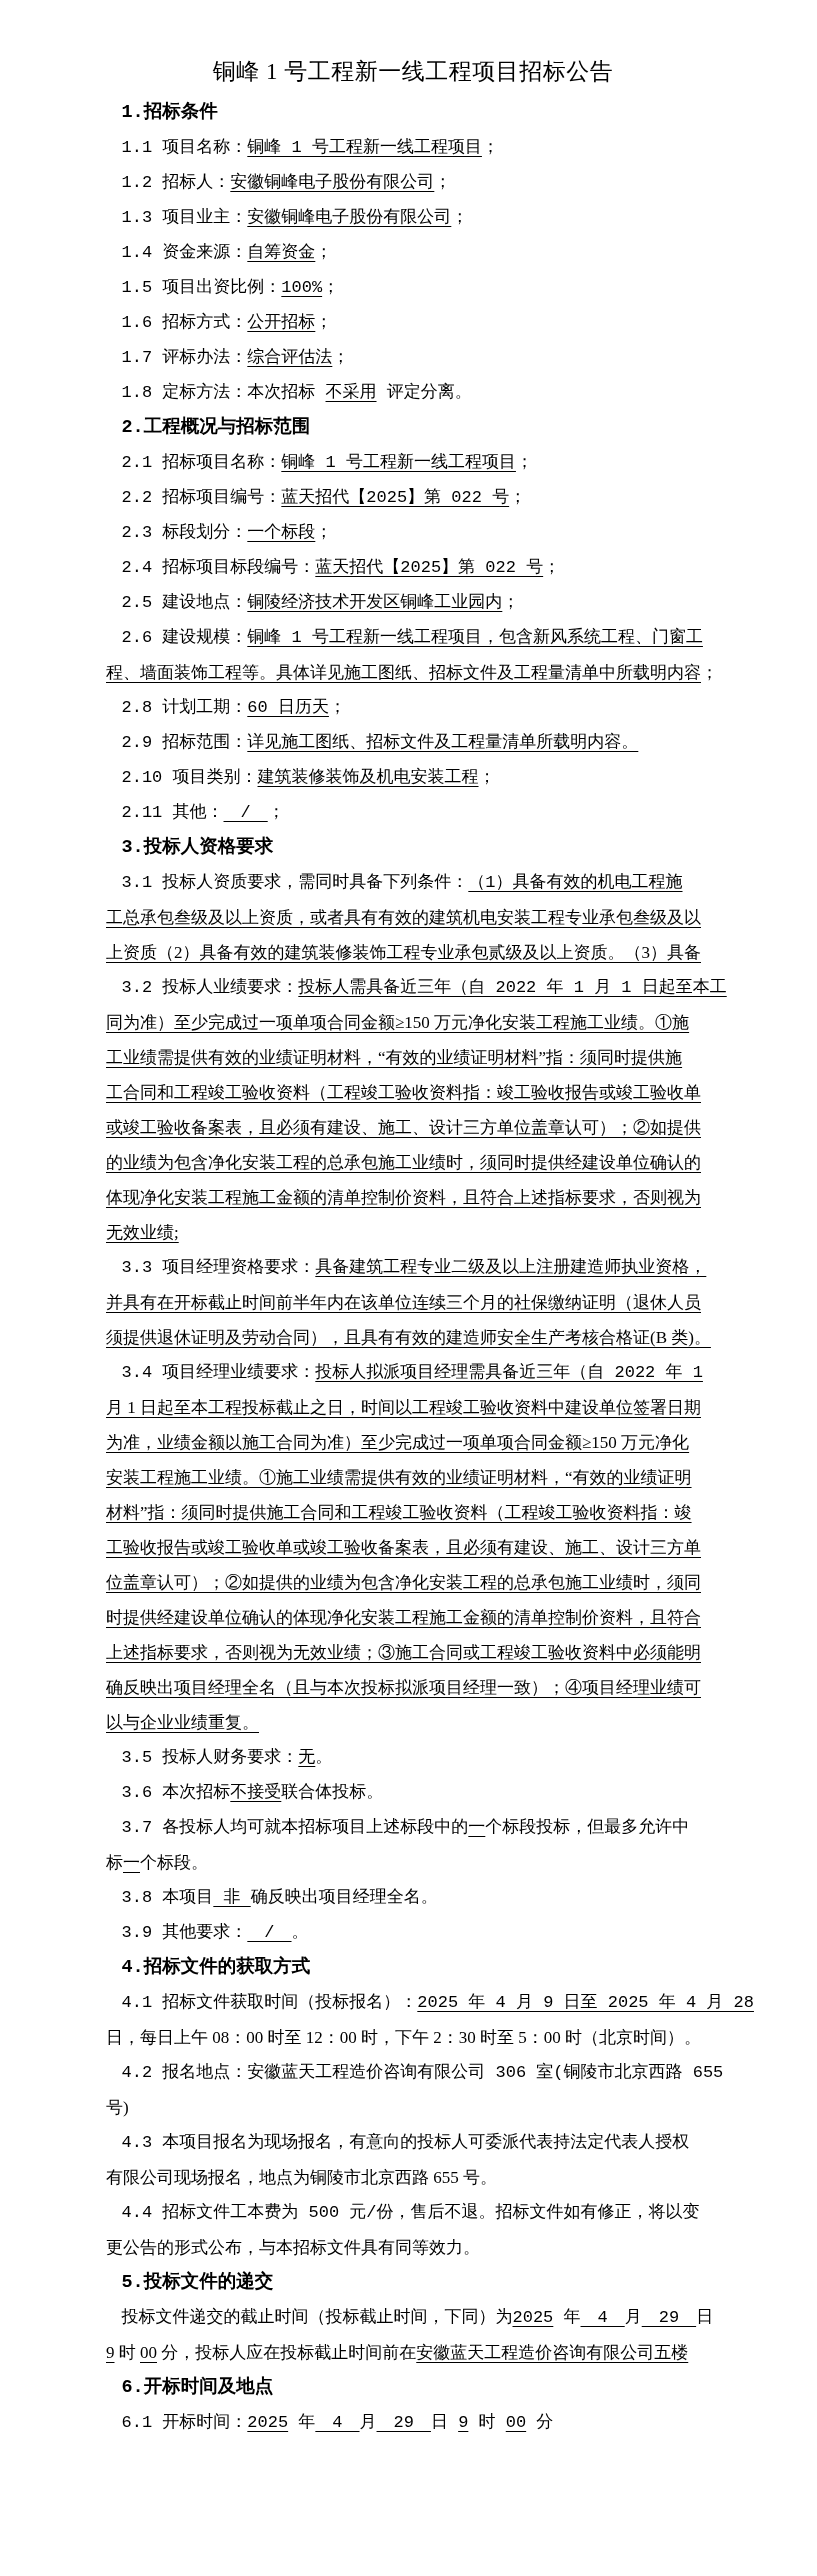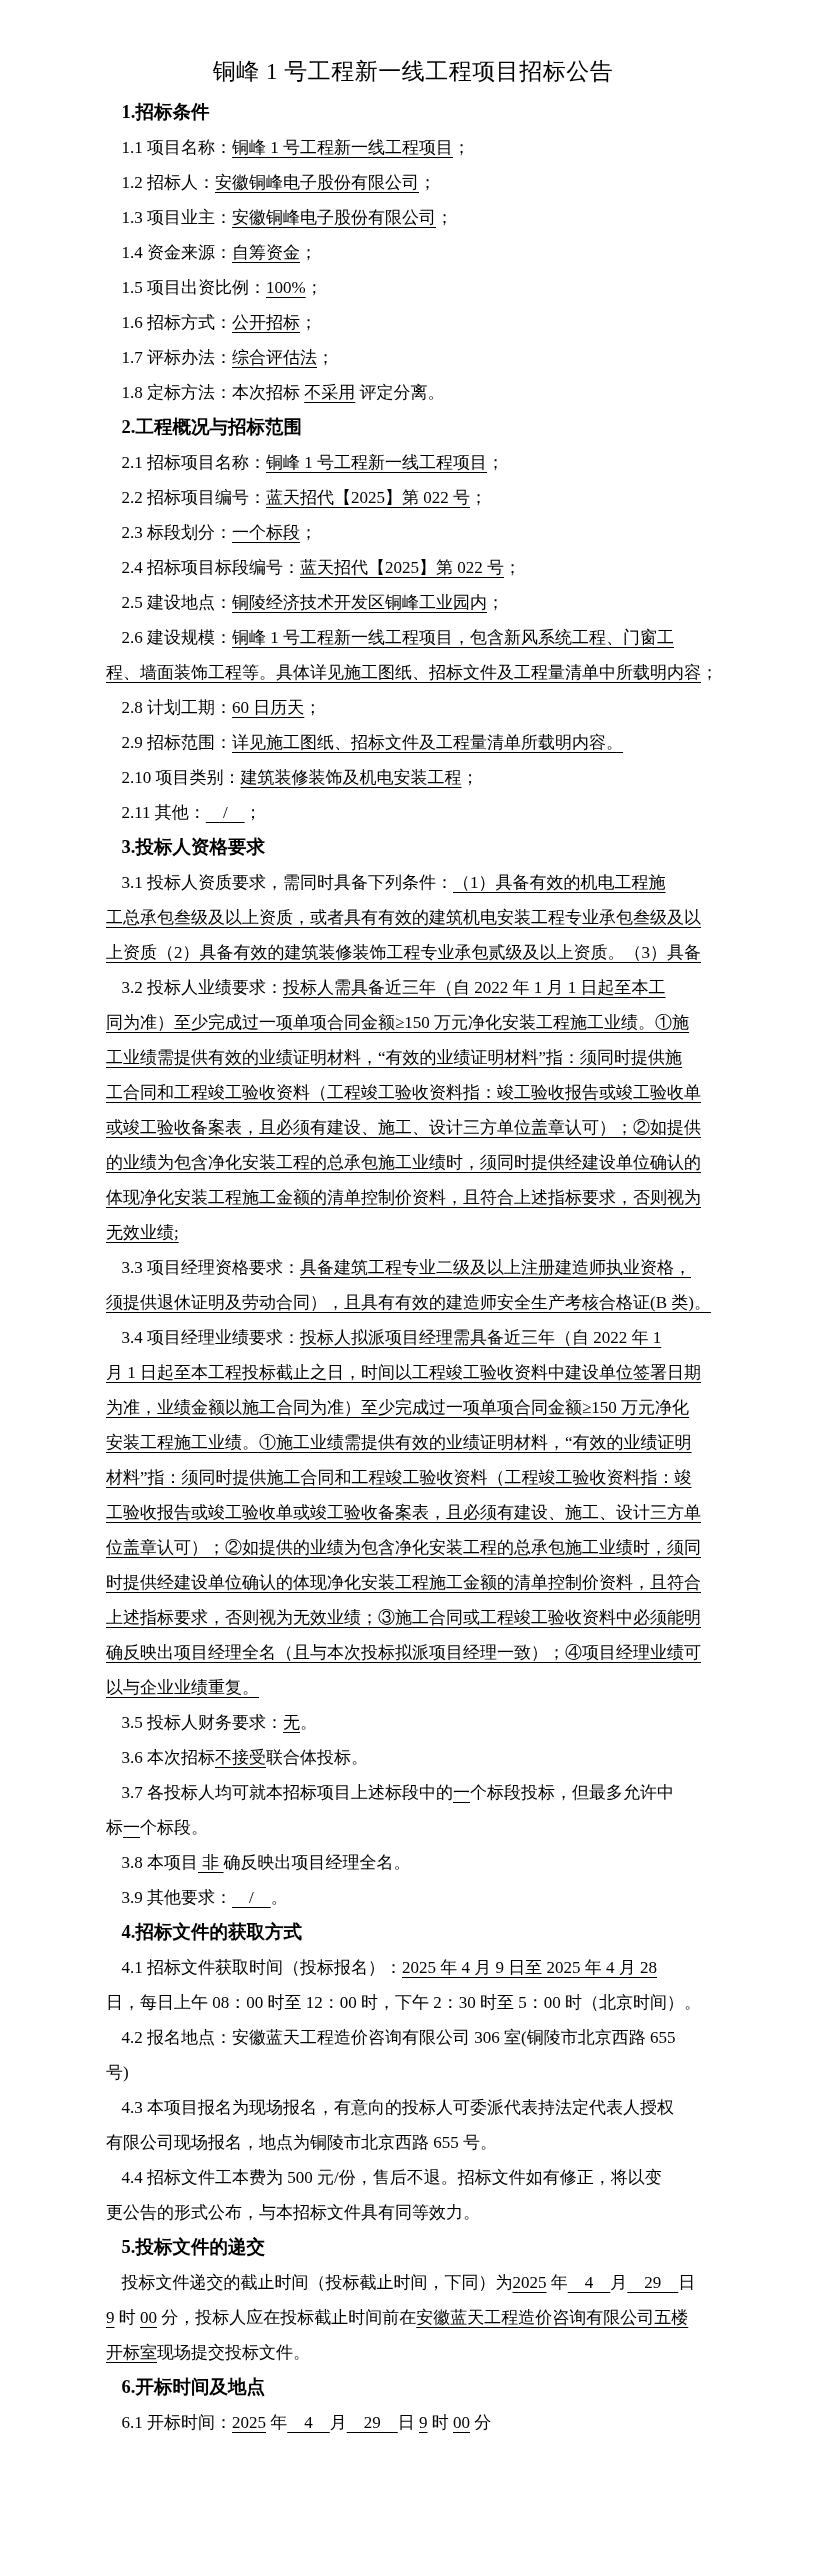--- a/index.html
+++ b/index.html
@@ -28,21 +28,21 @@
       line-height: 46px;
       letter-spacing: 0.5px;
       white-space: nowrap;
     }
     .line {
       font-size: 17px;
       line-height: 35px;
       white-space: nowrap;
       letter-spacing: 0px;
     }
-    .ind { padding-left: 15.5px; }
+    .ind { padding-left: 15.5px; font-family: Liberation Mono, monospace; }
     .h {
       font-weight: bold;
       font-size: 18.5px;
     }
     .u {
       text-decoration: underline;
       text-underline-offset: 3.6px;
       text-decoration-thickness: 1px;
     }
   </style>
@@ -79,20 +79,21 @@
       <div class="line"><span class="u">上资质（2）具备有效的建筑装修装饰工程专业承包贰级及以上资质。（3）具备</span></div>
       <div class="line ind"><span>3.2 投标人业绩要求：</span><span class="u">投标人需具备近三年（自 2022 年 1 月 1 日起至本工</span></div>
       <div class="line"><span class="u">同为准）至少完成过一项单项合同金额≥150 万元净化安装工程施工业绩。①施</span></div>
       <div class="line"><span class="u">工业绩需提供有效的业绩证明材料，“有效的业绩证明材料”指：须同时提供施</span></div>
       <div class="line"><span class="u">工合同和工程竣工验收资料（工程竣工验收资料指：竣工验收报告或竣工验收单</span></div>
       <div class="line"><span class="u">或竣工验收备案表，且必须有建设、施工、设计三方单位盖章认可）；②如提供</span></div>
       <div class="line"><span class="u">的业绩为包含净化安装工程的总承包施工业绩时，须同时提供经建设单位确认的</span></div>
       <div class="line"><span class="u">体现净化安装工程施工金额的清单控制价资料，且符合上述指标要求，否则视为</span></div>
       <div class="line"><span class="u">无效业绩;</span></div>
       <div class="line ind"><span>3.3 项目经理资格要求：</span><span class="u">具备建筑工程专业二级及以上注册建造师执业资格，</span></div>
+      <div class="line"><span class="u">并具有在开标截止时间前半年内在该单位连续三个月的社保缴纳证明（退休人员</span></div>
       <div class="line"><span class="u">须提供退休证明及劳动合同），且具有有效的建造师安全生产考核合格证(B 类)。</span></div>
       <div class="line ind"><span>3.4 项目经理业绩要求：</span><span class="u">投标人拟派项目经理需具备近三年（自 2022 年 1</span></div>
       <div class="line"><span class="u">月 1 日起至本工程投标截止之日，时间以工程竣工验收资料中建设单位签署日期</span></div>
       <div class="line"><span class="u">为准，业绩金额以施工合同为准）至少完成过一项单项合同金额≥150 万元净化</span></div>
       <div class="line"><span class="u">安装工程施工业绩。①施工业绩需提供有效的业绩证明材料，“有效的业绩证明</span></div>
       <div class="line"><span class="u">材料”指：须同时提供施工合同和工程竣工验收资料（工程竣工验收资料指：竣</span></div>
       <div class="line"><span class="u">工验收报告或竣工验收单或竣工验收备案表，且必须有建设、施工、设计三方单</span></div>
       <div class="line"><span class="u">位盖章认可）；②如提供的业绩为包含净化安装工程的总承包施工业绩时，须同</span></div>
       <div class="line"><span class="u">时提供经建设单位确认的体现净化安装工程施工金额的清单控制价资料，且符合</span></div>
       <div class="line"><span class="u">上述指标要求，否则视为无效业绩；③施工合同或工程竣工验收资料中必须能明</span></div>
@@ -109,18 +110,17 @@
       <div class="line"><span>日，每日上午 08：00 时至 12：00 时，下午 2：30 时至 5：00 时（北京时间）。</span></div>
       <div class="line ind"><span>4.2 报名地点：安徽蓝天工程造价咨询有限公司 306 室(铜陵市北京西路 655</span></div>
       <div class="line"><span>号)</span></div>
       <div class="line ind"><span>4.3 本项目报名为现场报名，有意向的投标人可委派代表持法定代表人授权</span></div>
       <div class="line"><span>有限公司现场报名，地点为铜陵市北京西路 655 号。</span></div>
       <div class="line ind"><span>4.4 招标文件工本费为 500 元/份，售后不退。招标文件如有修正，将以变</span></div>
       <div class="line"><span>更公告的形式公布，与本招标文件具有同等效力。</span></div>
       <div class="line ind h"><span>5.投标文件的递交</span></div>
       <div class="line ind"><span>投标文件递交的截止时间（投标截止时间，下同）为</span><span class="u">2025</span><span> 年</span><span class="u">　4　</span><span>月</span><span class="u">　29　</span><span>日</span></div>
       <div class="line"><span class="u">9</span><span> 时 </span><span class="u">00</span><span> 分，投标人应在投标截止时间前在</span><span class="u">安徽蓝天工程造价咨询有限公司五楼</span></div>
-      <div class="line"><span class="u">开标室</span><span>现场提交投标文件。</span></div>
       <div class="line ind h"><span>6.开标时间及地点</span></div>
       <div class="line ind"><span>6.1 开标时间：</span><span class="u">2025</span><span> 年</span><span class="u">　4　</span><span>月</span><span class="u">　29　</span><span>日 </span><span class="u">9</span><span> 时 </span><span class="u">00</span><span> 分</span></div>
     </div>
 </div>
 
 
 </body></html>

